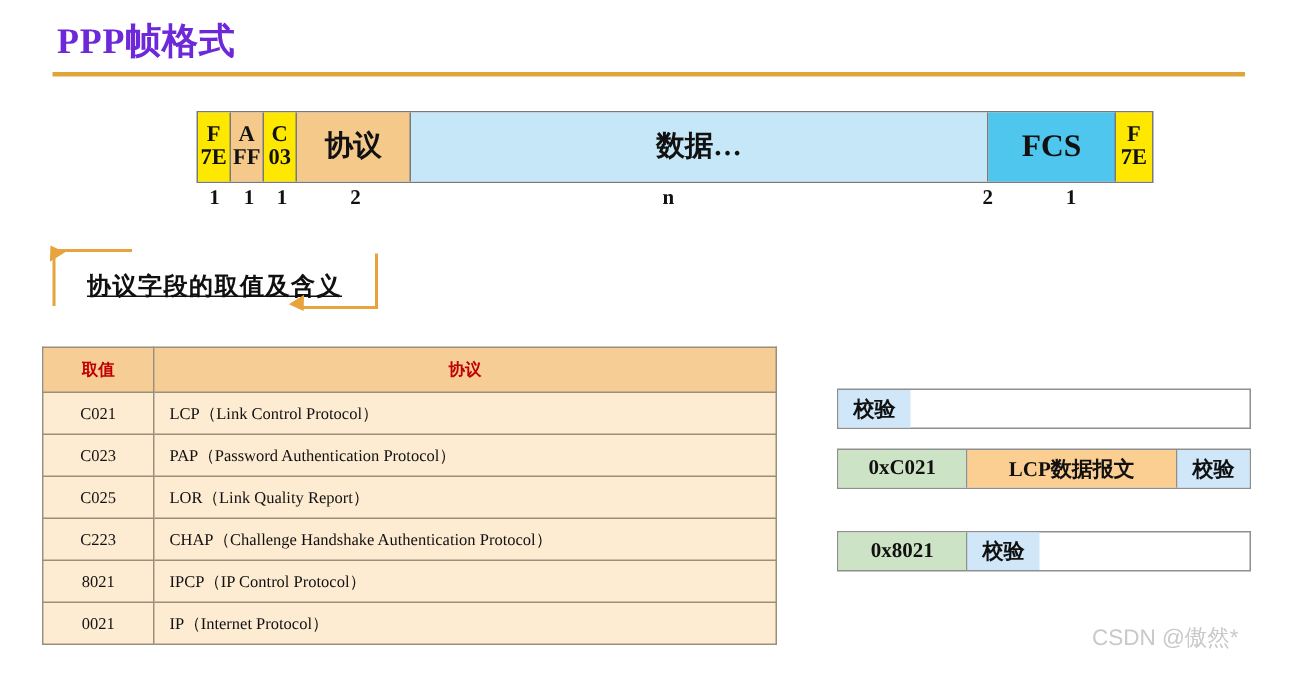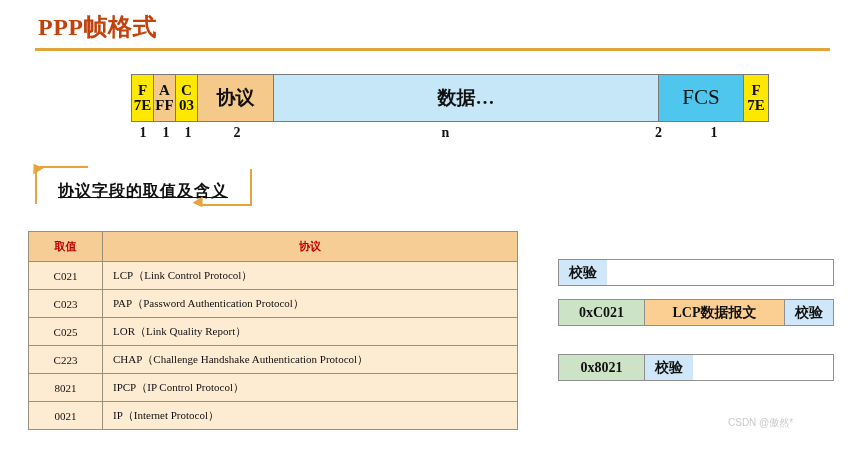--- a/index.html
+++ b/index.html
@@ -17,21 +17,21 @@
   }
 
   
   #page-title {
     position: absolute;
     left: 38px;
     top: 11px;
     font-size: 24px;
     font-weight: bold;
     letter-spacing: 0.5px;
-    color: #c2410c;
+    color: #6d28d9;
     white-space: nowrap;
   }
   #title-rule {
     position: absolute;
     left: 35px;
     top: 48px;
     width: 795px;
     height: 3px;
     background: #E0A43A;
   }
@@ -61,21 +61,21 @@
   .fc-flag { background: #FFE800; width: 22px; font-size: 15px; }
   .fc-addr { background: #F5C98A; width: 22px; font-size: 15px; }
   .fc-ctrl { background: #FFE800; width: 22px; font-size: 15px; }
   .fc-proto {
     background: #F5C98A; width: 76px; font-size: 19px; font-weight: bold;
   }
   .fc-data {
     background: #C5E7F7; width: 385px; font-size: 19px; font-weight: bold;
   }
   .fc-fcs {
-    background: #4FC6EE; width: 85px; font-size: 21px; font-weight: normal;
+    background: #4FC6EE; width: 85px; font-size: 21px; font-weight: bold;
   }
   .fc-endflag { background: #FFE800; width: 24px; font-size: 15px; }
   .cell-top { display: block; }
   .cell-bot { display: block; }
 
   
   #frame-sizes {
     position: absolute;
     left: 131px;
     top: 124px;
@@ -212,21 +212,21 @@
   .pk-cell:last-child { border-right: none; }
   .pk-hex     { background: #CDE3C5; width: 86px; }
   .pk-payload { background: #FBCE92; width: 140px; }
   .pk-check   { background: #CFE7F8; width: 48px; }
 
   
   #watermark {
     position: absolute;
     left: 728px;
     top: 416px;
-    font-size: 10px;
+    font-size: 15px;
     color: #C9C9C9;
     font-family: "Liberation Sans", "DejaVu Sans", sans-serif;
     white-space: nowrap;
   }
 </style>
 </head>
 <body>
 
 <div id="page-title">PPP帧格式</div>
 <div id="title-rule"></div>

